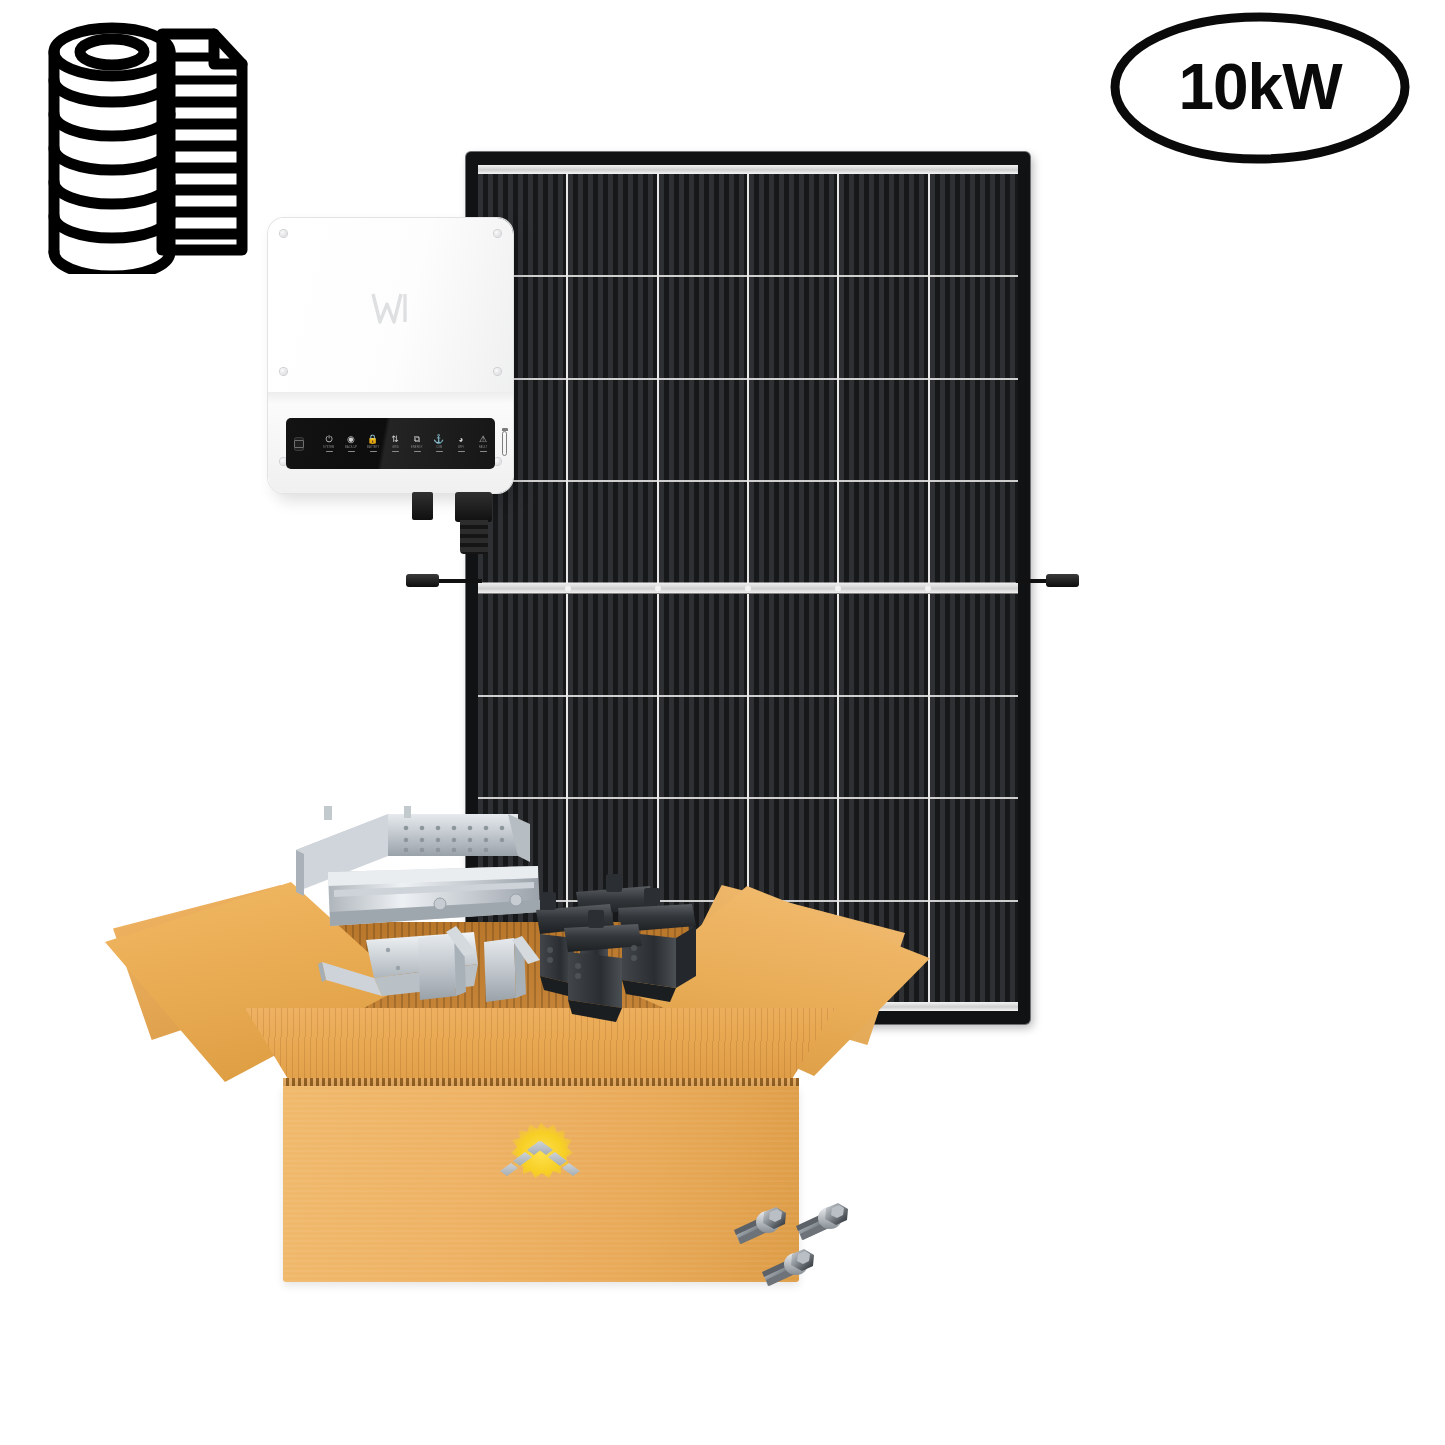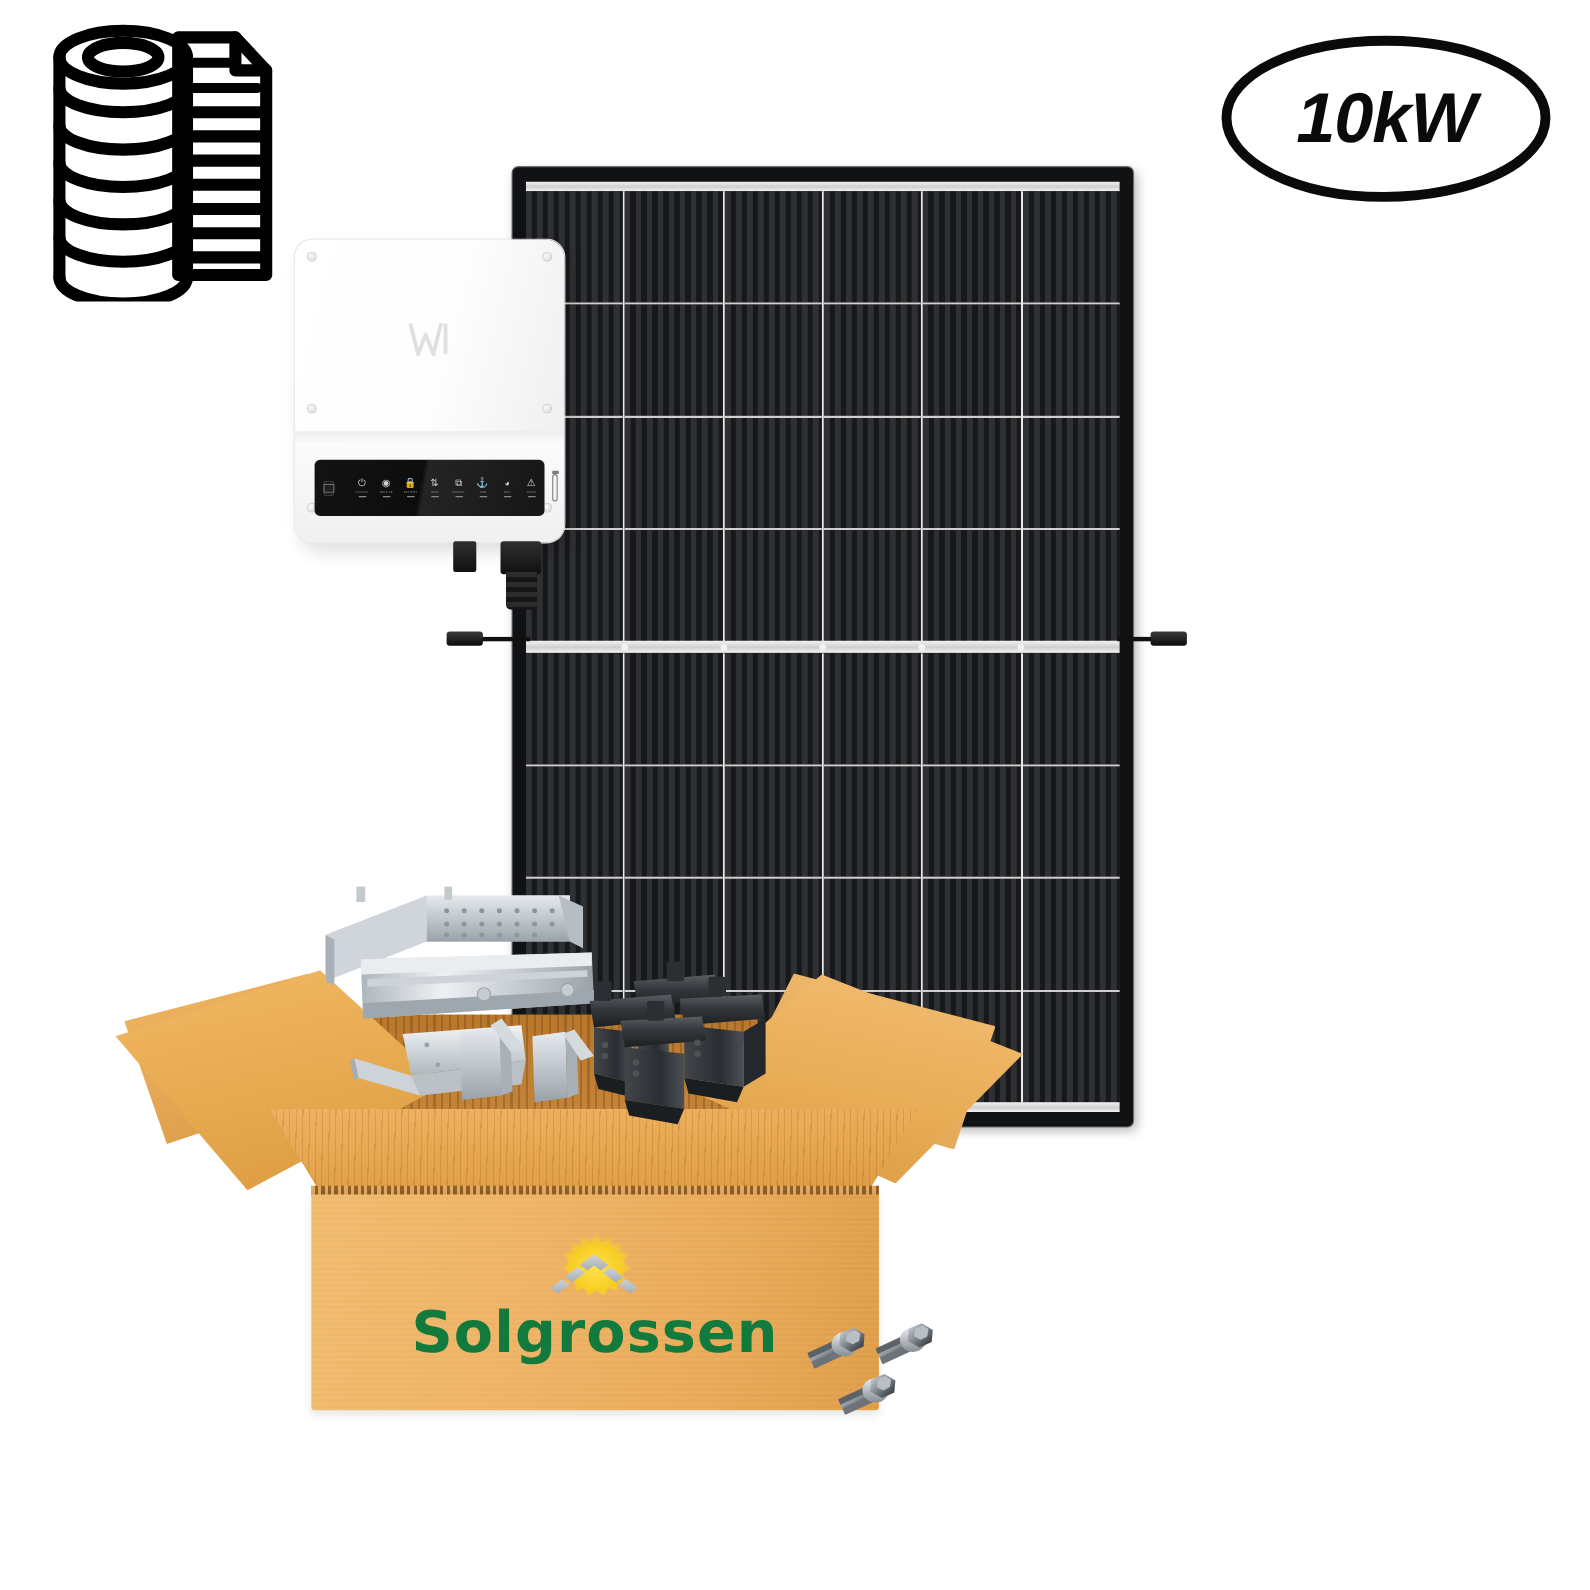--- a/index.html
+++ b/index.html
@@ -4,21 +4,21 @@
 <style>
   html,body{margin:0;padding:0;background:#ffffff;}
   body{width:1445px;height:1445px;font-family:"Liberation Sans",sans-serif;}
   #stage{position:relative;width:1445px;height:1445px;background:#fff;overflow:hidden;}
 
   
   #cable-doc-icon{position:absolute;left:24px;top:12px;width:240px;height:262px;}
   #cable-doc-icon svg{display:block;width:100%;height:100%;}
 
   
-  #kw-badge{position:absolute;left:1106px;top:28px;width:308px;height:160px;font-style:italic;}
+  #kw-badge{position:absolute;left:1106px;top:8px;width:308px;height:160px;}
   #kw-badge svg{position:absolute;inset:0;width:100%;height:100%;}
   #kw-badge .kw-text{position:absolute;inset:0;display:flex;align-items:center;
       justify-content:center;font-size:64px;font-weight:bold;color:#0a0a0a;
       letter-spacing:-1px;font-family:"Liberation Sans",sans-serif;
       padding-bottom:2px;box-sizing:border-box;}
 
   
   #solar-panel{position:absolute;left:466px;top:152px;width:564px;height:872px;
       background:#111214;border-radius:5px;
       box-shadow:0 0 0 1px #6d6f73, 3px 4px 10px rgba(0,0,0,.28);}
@@ -412,21 +412,20 @@
             <g fill="url(#rfG)">
               <path d="M46 23 l12 9 -7 5 -12 -9 z"></path>
               <path d="M60 34 l12 9 -7 5 -12 -9 z"></path>
               <path d="M74 45 l11 8 -7 5 -11 -8 z"></path>
               <path d="M44 23 l-12 9 7 5 12 -9 z"></path>
               <path d="M30 34 l-12 9 7 5 12 -9 z"></path>
               <path d="M16 45 l-11 8 7 5 11 -8 z"></path>
             </g>
           </svg>
         </div>
-        <div class="wordmark">Solgrossen</div>
       </div>
     </div>
   </div>
 
   <div id="hardware">
     <svg viewBox="0 0 420 230" xmlns="http://www.w3.org/2000/svg">
       <defs>
         <linearGradient id="met1" x1="0" y1="0" x2="0" y2="1">
           <stop offset="0%" stop-color="#e6eaee"></stop>
           <stop offset="45%" stop-color="#c4cad0"></stop>

